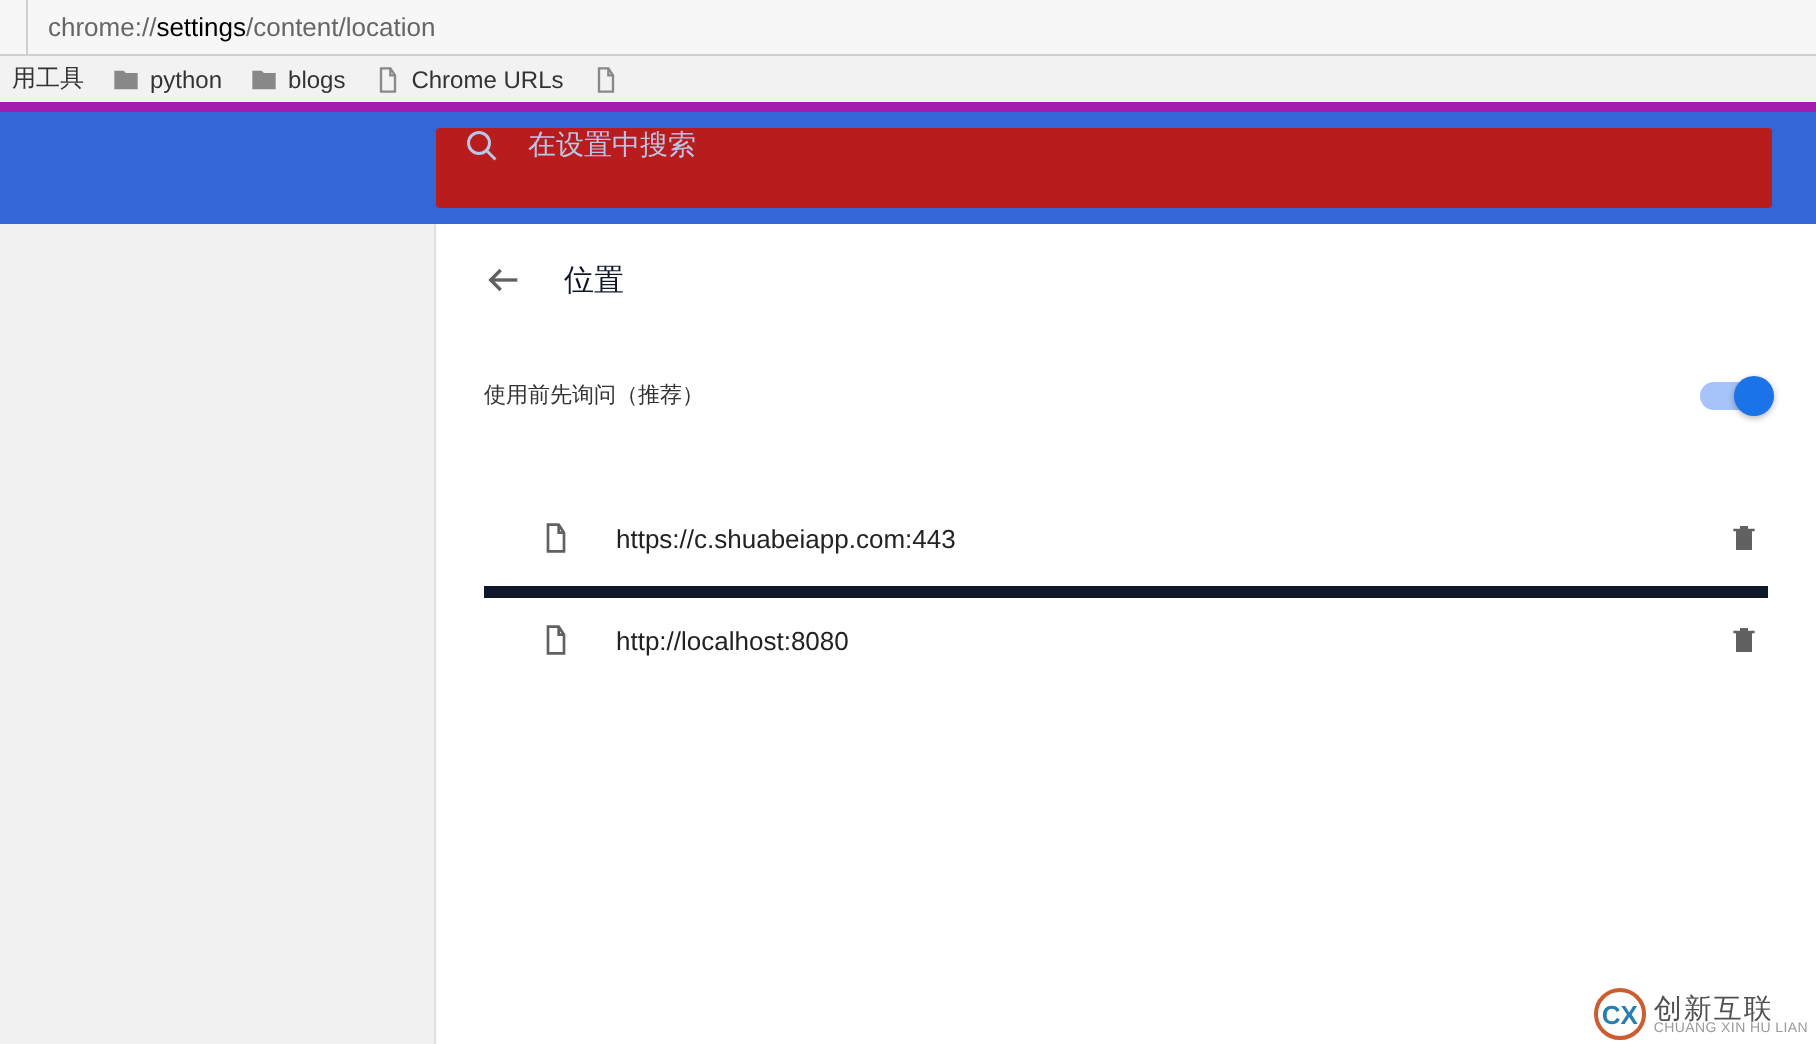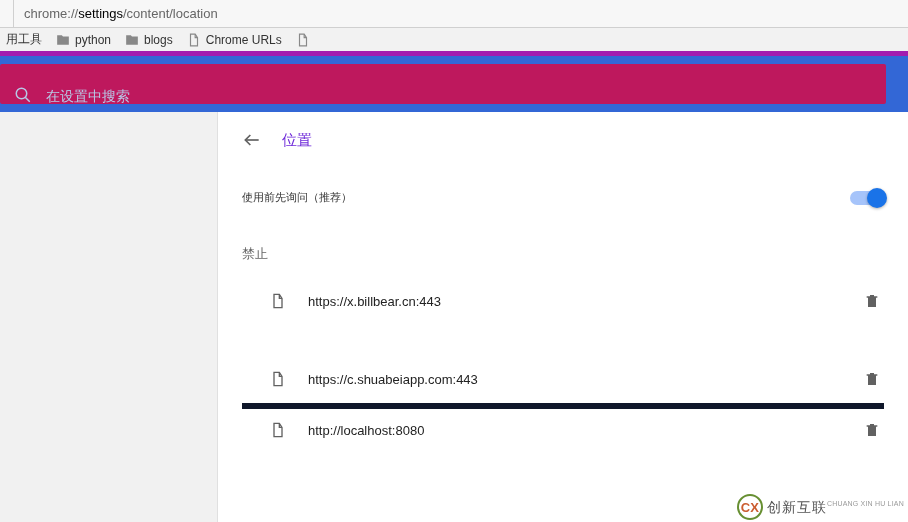--- a/index.html
+++ b/index.html
@@ -11,33 +11,33 @@
   .addrbar .url { font-size: 13px; color: #666; }
   .addrbar .url .bold { color: #000; }
   
   
   .bookmarks { height: 28px; border-bottom: 5px solid #a21caf; display: flex; align-items: center; gap: 14px; padding: 0 6px; background: #f2f2f2; font-size: 12px; color: #333; }
   .bookmarks .bm-item { display: flex; align-items: center; gap: 5px; cursor: pointer; }
   .bookmarks svg { width: 14px; height: 14px; }
   
   
   .blue-header { height: 56px; background: #3367d6; display: flex; align-items: center; }
-  .search-box { margin-right: 22px; flex: 1; height: 40px; background: #be185d; border-radius: 2px; display: flex; align-items: flex-end; padding: 0 14px; gap: 14px; }
+  .search-box { margin-left: 218px; margin-right: 22px; flex: 1; height: 40px; background: #b91c1c; border-radius: 2px; display: flex; align-items: flex-start; padding: 0 14px; gap: 14px; }
   .search-box input { flex: 1; background: transparent; border: none; outline: none; color: #fff; font-size: 14px; }
   .search-box input::placeholder { color: #b8c7e6; }
   .search-box svg { width: 18px; height: 18px; }
   
   
   .main-area { display: flex; height: calc(100% - 28px - 28px - 56px); }
   .left-col { width: 218px; background: #f1f1f1; border-right: 1px solid #e0e0e0; }
   .content { flex: 1; background: #fff; padding: 0; position: relative; }
   
   .card { padding: 18px 24px 0 24px; }
   .title-row { display: flex; align-items: center; gap: 20px; margin-bottom: 40px; }
-  .title-row .title { font-size: 15px; color: #6d28d9; }
+  .title-row .title { font-size: 15px; color: #0f172a; }
   .back-arrow { width: 20px; height: 20px; color: #616161; cursor: pointer; display:flex; align-items:center; justify-content:center;}
   
   .ask-row { display: flex; align-items: center; justify-content: space-between; margin-bottom: 40px; }
   .ask-row .label { font-size: 11px; color: #333; }
   
   .toggle { width: 34px; height: 14px; background: #a6c4fa; border-radius: 7px; position: relative; cursor: pointer; }
   .toggle .knob { position: absolute; right: -3px; top: -3px; width: 20px; height: 20px; background: #1a73e8; border-radius: 50%; box-shadow: 0 1px 3px rgba(0,0,0,0.3); }
   
   .section-label { font-size: 13px; color: #666; margin-bottom: 14px; }
   
@@ -45,24 +45,24 @@
   .site-row + .site-row { border-top: 6px solid #0f172a;}
   .site-row .file-ic { width: 16px; height: 16px; margin-right: 22px; color: #616161; }
   .site-row .site-name { flex: 1; font-size: 13px; color: #222; }
   .site-row .trash { width: 16px; height: 16px; color: #616161; cursor: pointer; margin-right: 4px;}
   
   .section-block { margin-bottom: 30px; }
   .section-block.allow { margin-bottom: 0; }
   
   
   .watermark { position: absolute; right: 4px; bottom: 2px; display: flex; align-items: center; gap: 4px; opacity: 0.85; font-size: 12px; color: #555; }
-  .watermark .logo { width: 26px; height: 26px; border: 2px solid #4d7c0f; border-radius: 50%; display:flex; align-items:center; justify-content:center; font-weight:bold; color:#c2410c; font-size:13px;}
+  .watermark .logo { width: 26px; height: 26px; border: 2px solid #c2410c; border-radius: 50%; display:flex; align-items:center; justify-content:center; font-weight:bold; color:#0369a1; font-size:13px;}
   .watermark .cn { font-size: 14px; letter-spacing:1px; color:#333;}
   .watermark .en { font-size: 7px; color:#888; letter-spacing:0.2px;}
-  .watermark .txtwrap { display:flex; flex-direction:row; line-height:1;}
+  .watermark .txtwrap { display:flex; flex-direction:column; line-height:1;}
 </style>
 </head>
 <body>
 
 <div class="addrbar">
   <div class="left-edge"></div>
   <span class="url">
     <span>chrome://</span><span class="bold">settings</span><span>/content/location</span>
   </span>
 </div>
@@ -123,33 +123,20 @@
         <div class="title">位置</div>
       </div>
 
       <div class="ask-row">
         <div class="label">使用前先询问（推荐）</div>
         <div class="toggle">
           <div class="knob"></div>
         </div>
       </div>
 
-      <div class="section-block">
-        <div class="section-label">禁止</div>
-        <div class="site-row">
-          <svg class="file-ic" viewBox="0 0 24 24" fill="none" stroke="#616161" stroke-width="2">
-              <path d="M14 2H6v20h12V8l-4-6z"></path>
-              <path d="M14 2v6h4"></path>
-            </svg>
-          <div class="site-name">https://x.billbear.cn:443</div>
-          <svg class="trash" viewBox="0 0 24 24" fill="#616161">
-              <path d="M6 7h12v14H6z M4 5h16v2H4z M9 3h6v2H9z"></path>
-            </svg>
-        </div>
-      </div>
 
       <div class="section-block allow">
         <div class="site-row">
           <svg class="file-ic" viewBox="0 0 24 24" fill="none" stroke="#616161" stroke-width="2">
               <path d="M14 2H6v20h12V8l-4-6z"></path>
               <path d="M14 2v6h4"></path>
             </svg>
           <div class="site-name">https://c.shuabeiapp.com:443</div>
           <svg class="trash" viewBox="0 0 24 24" fill="#616161">
               <path d="M6 7h12v14H6z M4 5h16v2H4z M9 3h6v2H9z"></path>

